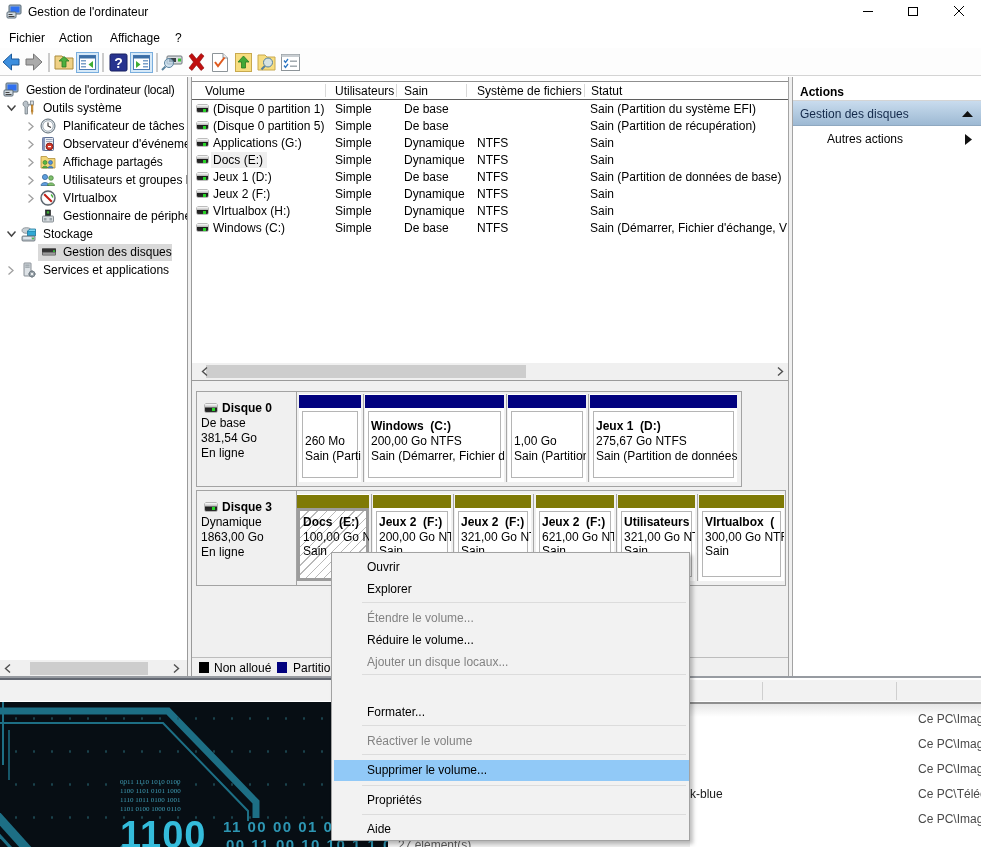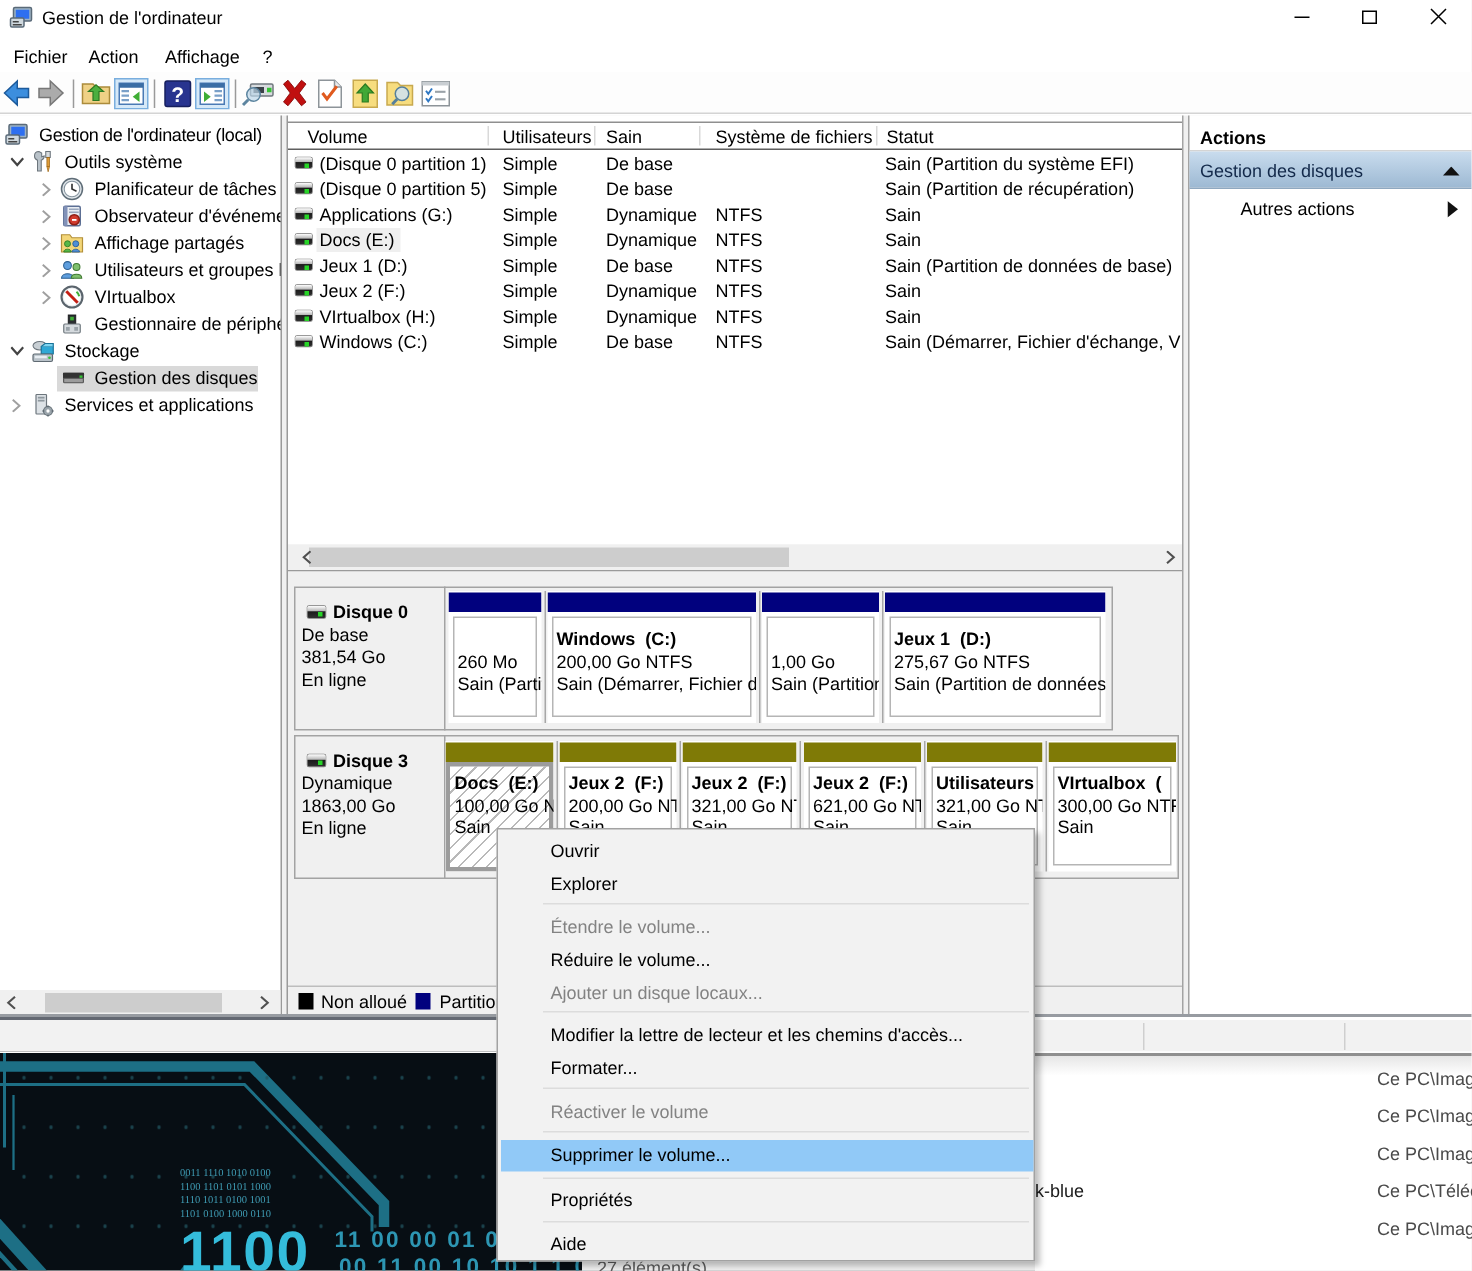--- a/index.html
+++ b/index.html
@@ -480,21 +480,20 @@
   </svg>
 
 <div class="a" style="left:331px;top:552px;width:359px;height:289px;background:#f2f2f2;border:1px solid #a2a2a2;box-shadow:3px 3px 4px rgba(0,0,0,0.25)">
 <div class="mi" style="top:7px">Ouvrir</div>
 <div class="mi" style="top:29px">Explorer</div>
 <div class="sep" style="top:49px"></div>
 <div class="mi g" style="top:58px">Étendre le volume...</div>
 <div class="mi" style="top:80px">Réduire le volume...</div>
 <div class="mi g" style="top:102px">Ajouter un disque locaux...</div>
 <div class="sep" style="top:121px"></div>
-<div class="mi" style="top:130px">Modifier la lettre de lecteur et les chemins d'accès...</div>
 <div class="mi" style="top:152px">Formater...</div>
 <div class="sep" style="top:172px"></div>
 <div class="mi g" style="top:181px">Réactiver le volume</div>
 <div class="sep" style="top:201px"></div>
 <div class="a" style="left:2px;top:207px;width:355px;height:21px;background:#91c9f7"></div>
 <div class="mi" style="top:210px">Supprimer le volume...</div>
 <div class="sep" style="top:232px"></div>
 <div class="mi" style="top:240px">Propriétés</div>
 <div class="sep" style="top:261px"></div>
 <div class="mi" style="top:269px">Aide</div>

